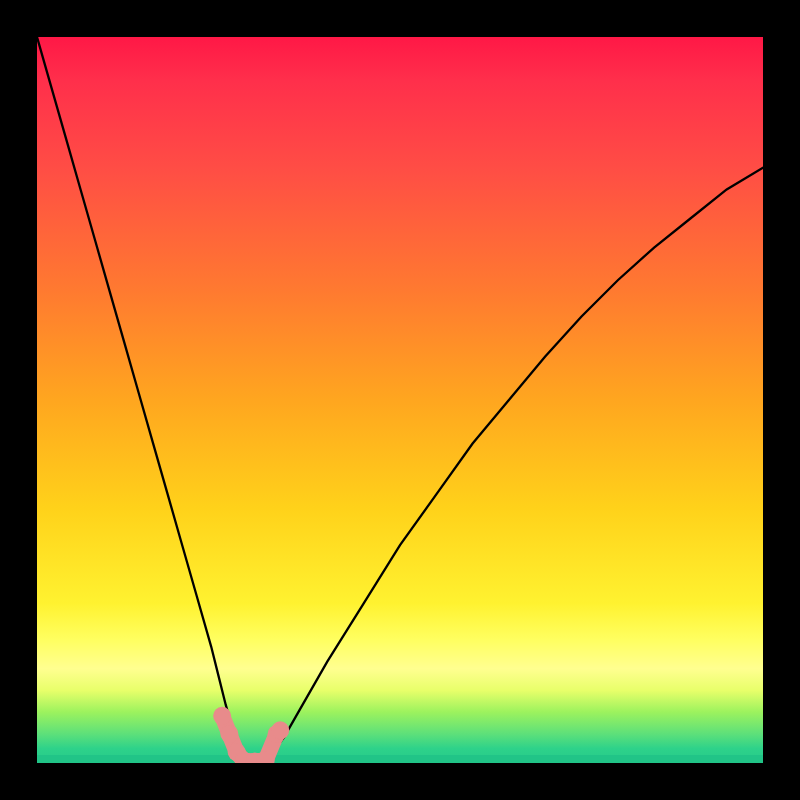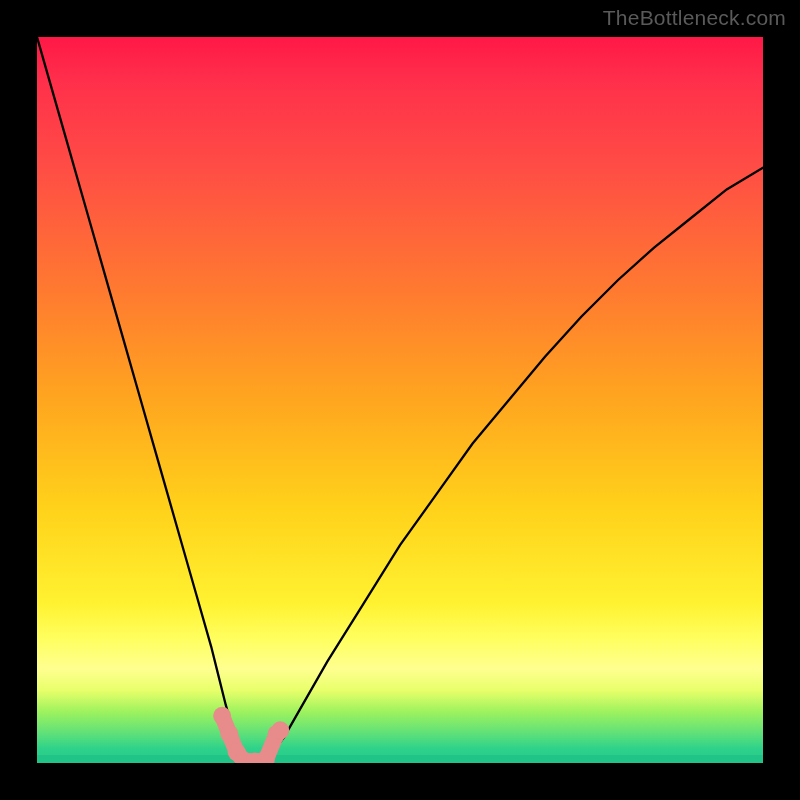--- a/index.html
+++ b/index.html
@@ -89,14 +89,13 @@
           <circle cx="192.39" cy="696.96" r="9" fill="#e88b8b"></circle>
           <circle cx="199.65" cy="715.11" r="9" fill="#e88b8b"></circle>
           <circle cx="206.91" cy="723.82" r="9" fill="#e88b8b"></circle>
           <circle cx="217.80" cy="724.55" r="9" fill="#e88b8b"></circle>
           <circle cx="228.69" cy="723.10" r="9" fill="#e88b8b"></circle>
           <circle cx="239.58" cy="696.96" r="9" fill="#e88b8b"></circle>
           <circle cx="243.21" cy="693.33" r="9" fill="#e88b8b"></circle>
         </g>
     </svg>
   </div>
-  <div class="watermark">TheBottleneck.com</div>
 </div>
 
 </body></html>

